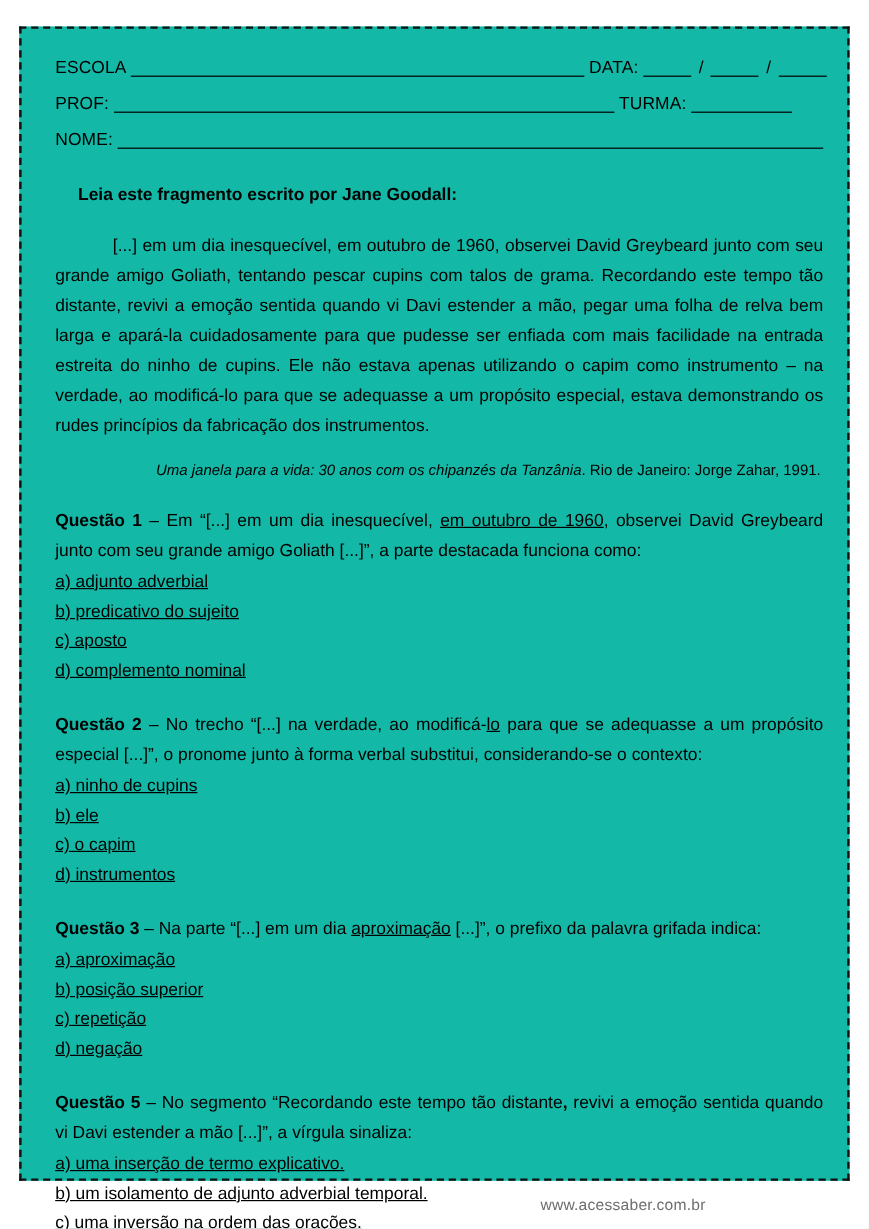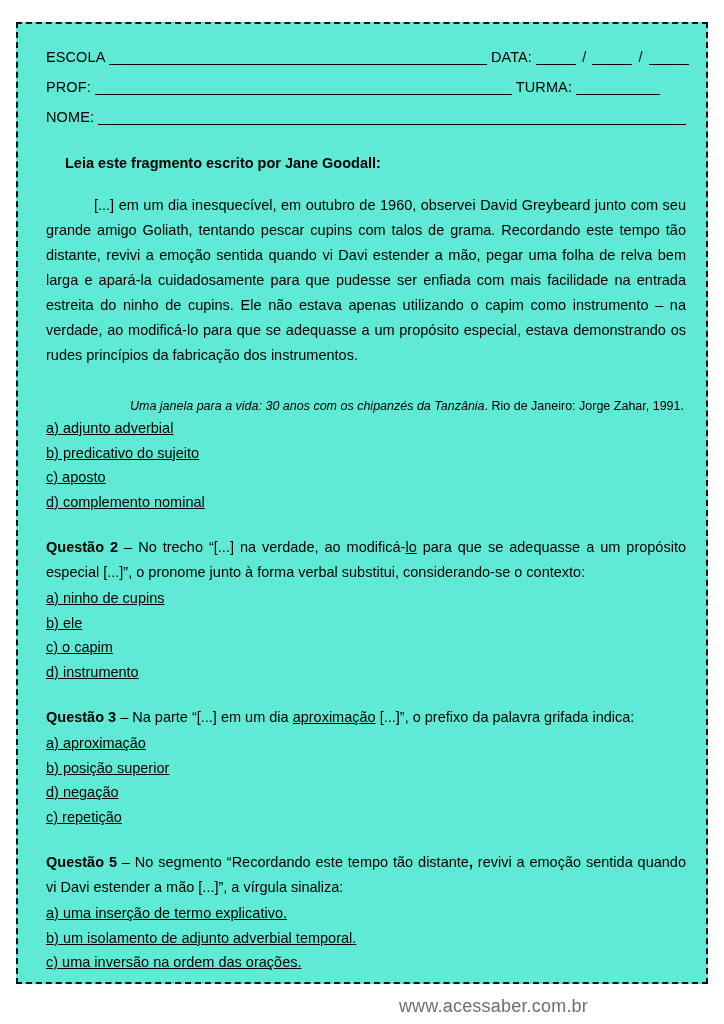--- a/index.html
+++ b/index.html
@@ -17,21 +17,21 @@
   }
 
   #sheet {
     position: absolute;
     left: 16px;
     top: 22px;
     width: 692px;
     height: 962px;
     box-sizing: border-box;
     border: 2px dashed #111111;
-    background: #5eead4;
+    background: #14b8a6;
   }
 
   #inner {
     position: absolute;
     left: 28px;
     top: 18px;
     width: 640px;
   }
 
   
@@ -65,21 +65,21 @@
     font-size: 14.5px;
     line-height: 25px;
     text-align: justify;
     text-indent: 48px;
     margin-top: 20px;
   }
   .source {
     font-size: 12.5px;
     line-height: 18px;
     text-align: right;
-    margin-top: 29px;
+    margin-top: 15px;
     padding-right: 2px;
   }
   .source .it { font-style: italic; }
 
   .question {
     font-size: 14.5px;
     line-height: 25px;
     text-align: justify;
     margin-top: 21px;
   }
@@ -96,21 +96,21 @@
 
   
   #footer {
     position: absolute;
     left: 0;
     top: 996px;
     width: 624px;
     text-align: right;
     padding-right: 36px;
     box-sizing: border-box;
-    font-size: 18px;
+    font-size: 13px;
     color: #6e6e6e;
     letter-spacing: 0.2px;
   }
 </style>
 </head>
 <body>
 
 <div id="sheet">
   <div id="inner">
 
@@ -138,47 +138,51 @@
     </div>
 
     <div class="heading">Leia este fragmento escrito por Jane Goodall:</div>
 
     <div class="passage">[...] em um dia inesquecível, em outubro de 1960, observei David Greybeard junto com seu grande amigo Goliath, tentando pescar cupins com talos de grama. Recordando este tempo tão distante, revivi a emoção sentida quando vi Davi estender a mão, pegar uma folha de relva bem larga e apará-la cuidadosamente para que pudesse ser enfiada com mais facilidade na entrada estreita do ninho de cupins. Ele não estava apenas utilizando o capim como instrumento – na verdade, ao modificá-lo para que se adequasse a um propósito especial, estava demonstrando os rudes princípios da fabricação dos instrumentos.</div>
 
     <div class="source">
       <span class="it">Uma janela para a vida: 30 anos com os chipanzés da Tanzânia</span><span>. Rio de Janeiro: Jorge Zahar, 1991.</span>
     </div>
 
+    <div class="question">
+      <span class="qlabel">Questão 1</span><span> </span><span>–</span>
+      <span>Em “[...] em um dia inesquecível, </span><span class="u">em outubro de 1960</span><span>, observei David Greybeard junto com seu grande amigo Goliath [...]”, a parte destacada funciona como:</span>
+    </div>
     <div class="options">
       <div class="option">a) adjunto adverbial</div>
       <div class="option">b) predicativo do sujeito</div>
       <div class="option">c) aposto</div>
       <div class="option">d) complemento nominal</div>
     </div>
 
     <div class="question">
       <span class="qlabel">Questão 2</span><span> </span><span>–</span>
       <span>No trecho “[...] na verdade, ao modificá-</span><span class="u">lo</span><span> para que se adequasse a um propósito especial [...]”, o pronome junto à forma verbal substitui, considerando-se o contexto:</span>
     </div>
     <div class="options">
       <div class="option">a) ninho de cupins</div>
       <div class="option">b) ele</div>
       <div class="option">c) o capim</div>
-      <div class="option">d) instrumento</div>
+      <div class="option">d) instrumentos</div>
     </div>
 
     <div class="question">
       <span class="qlabel">Questão 3</span><span> </span><span>–</span>
       <span>Na parte “[...] em um dia </span><span class="u">aproximação</span><span> [...]”, o prefixo da palavra grifada indica:</span>
     </div>
     <div class="options">
       <div class="option">a) aproximação</div>
       <div class="option">b) posição superior</div>
+      <div class="option">c) repetição</div>
       <div class="option">d) negação</div>
-      <div class="option">c) repetição</div>
     </div>
 
     <div class="question">
       <span class="qlabel">Questão 5</span><span> </span><span>–</span>
       <span>No segmento “Recordando este tempo tão distante</span><span class="b">,</span><span> revivi a emoção sentida quando vi Davi estender a mão [...]”, a vírgula sinaliza:</span>
     </div>
     <div class="options">
       <div class="option">a) uma inserção de termo explicativo.</div>
       <div class="option">b) um isolamento de adjunto adverbial temporal.</div>
       <div class="option">c) uma inversão na ordem das orações.</div>

